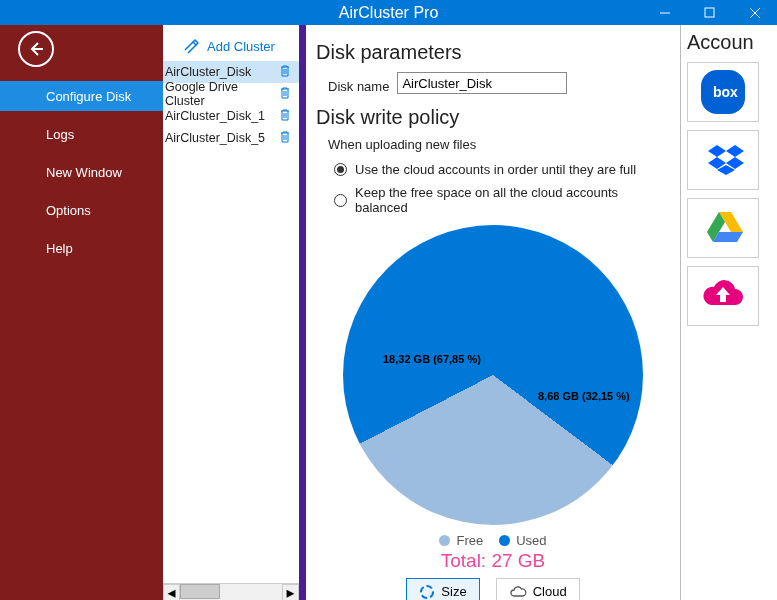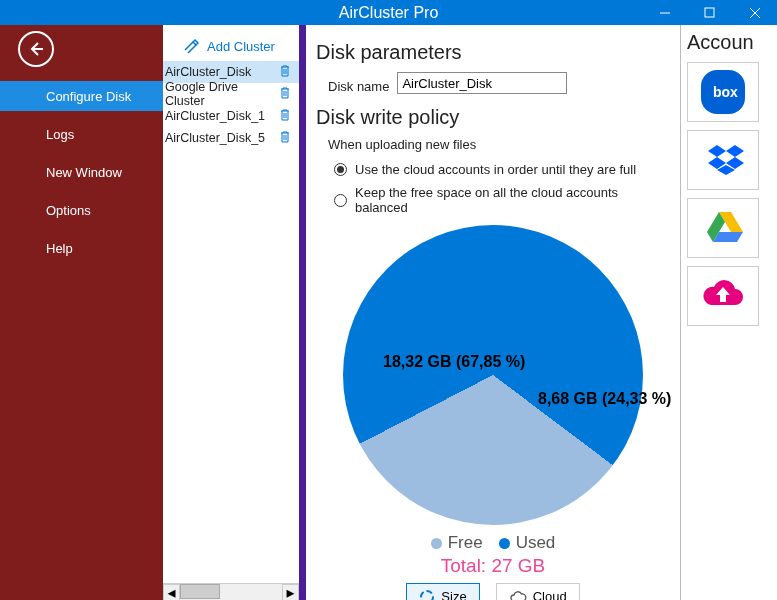--- a/index.html
+++ b/index.html
@@ -37,22 +37,22 @@
 .paramrow label { font-size: 13px; color: #222; }
 .paramrow input { width: 170px; height: 22px; border: 1px solid #888; padding: 0 4px; font-size: 13px; }
 .policyhead { font-size: 20px; font-weight: 400; color: #222; }
 .policydesc { font-size: 13px; color: #222; margin: 8px 0 6px 12px; }
 .radioitem { display: flex; align-items: center; gap: 8px; margin: 4px 0 4px 18px; font-size: 13px; color: #222; }
 .radio { width: 13px; height: 13px; border: 1px solid #333; border-radius: 50%; display: inline-flex; align-items: center; justify-content: center; flex-shrink: 0; }
 .radio.checked::after { content: ""; width: 7px; height: 7px; background: #333; border-radius: 50%; }
 
 .chartwrap { display: flex; flex-direction: column; align-items: center; margin-top: 6px; }
 .pie { width: 300px; height: 300px; border-radius: 50%; position: relative; background: conic-gradient(from 127deg, #9cbde0 0deg 115.7deg, #0078d7 115.7deg 360deg); }
-.pielabel { position: absolute; font-size: 16px; font-weight: 700; color: #000; white-space: nowrap; }
-.legend { display: flex; align-items: center; gap: 16px; margin-top: 8px; font-size: 17px; color: #555; }
+.pielabel { position: absolute; font-size: 11px; font-weight: 700; color: #000; white-space: nowrap; }
+.legend { display: flex; align-items: center; gap: 16px; margin-top: 8px; font-size: 13px; color: #555; }
 .legenditem { display: flex; align-items: center; gap: 6px; }
 .dot { width: 11px; height: 11px; border-radius: 50%; }
 .dot.free { background: #9cbde0; }
 .dot.used { background: #0078d7; }
 .totaltxt { font-size: 19px; color: #ec4899; margin-top: 2px; }
 .bottomtabs { display: flex; gap: 16px; margin-top: 6px; }
 .tab { height: 26px; display: flex; align-items: center; gap: 6px; padding: 0 12px; border: 1px solid #ccc; border-bottom: none; font-size: 13px; background: #fff; }
 .tab.active { border: 1px solid #0078d7; border-bottom: none; background: #eaf4fd; }
 .tab svg { stroke: #0078d7; fill: none; }
 .tab.inactive svg { stroke: #555; }
@@ -167,21 +167,21 @@
       <span>Use the cloud accounts in order until they are full</span>
     </div>
     <div class="radioitem">
       <span class="radio"></span>
       <span>Keep the free space on all the cloud accounts balanced</span>
     </div>
 
     <div class="chartwrap">
       <div class="pie">
         <span class="pielabel" style="left:40px; top:128px;">18,32 GB (67,85 %)</span>
-        <span class="pielabel" style="left:195px; top:165px;">8,68 GB (24,33 %)</span>
+        <span class="pielabel" style="left:195px; top:165px;">8,68 GB (32,15 %)</span>
       </div>
       <div class="legend">
         <div class="legenditem">
             <span class="dot free"></span>
             <span>Free</span>
           </div>
         <div class="legenditem">
             <span class="dot used"></span>
             <span>Used</span>
           </div>

